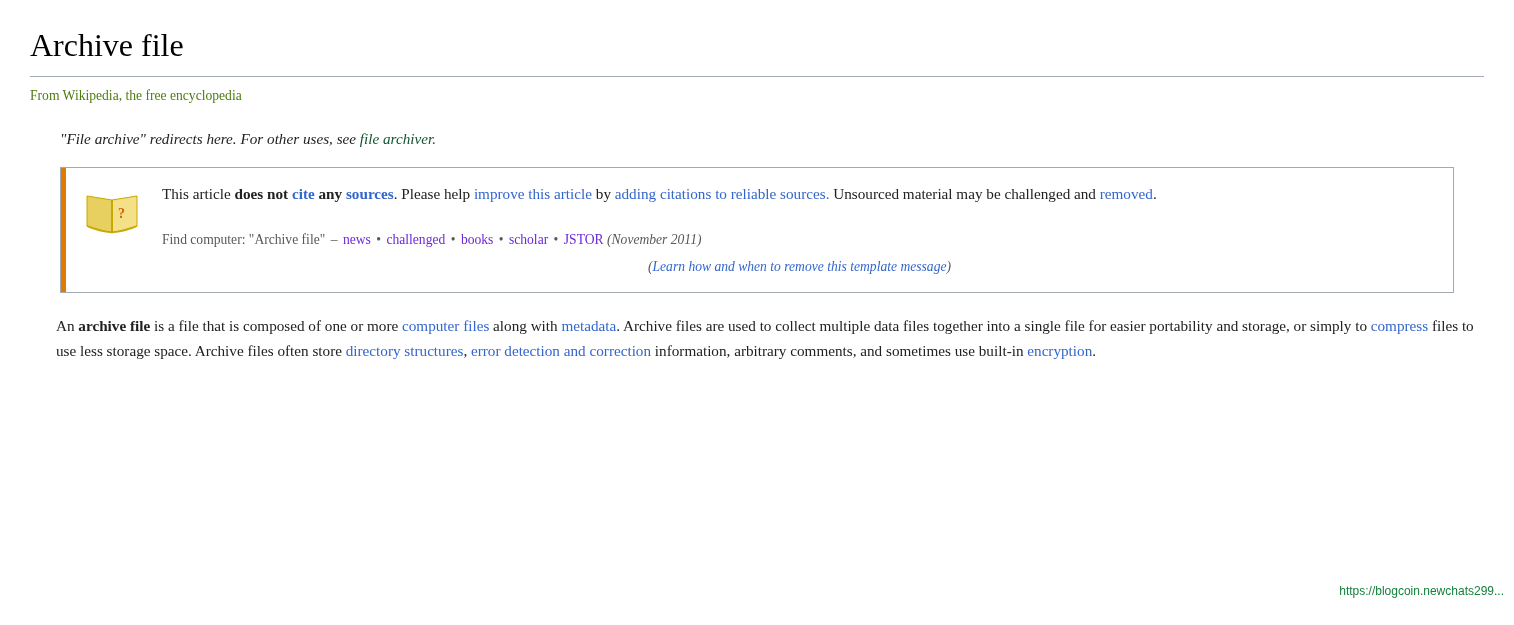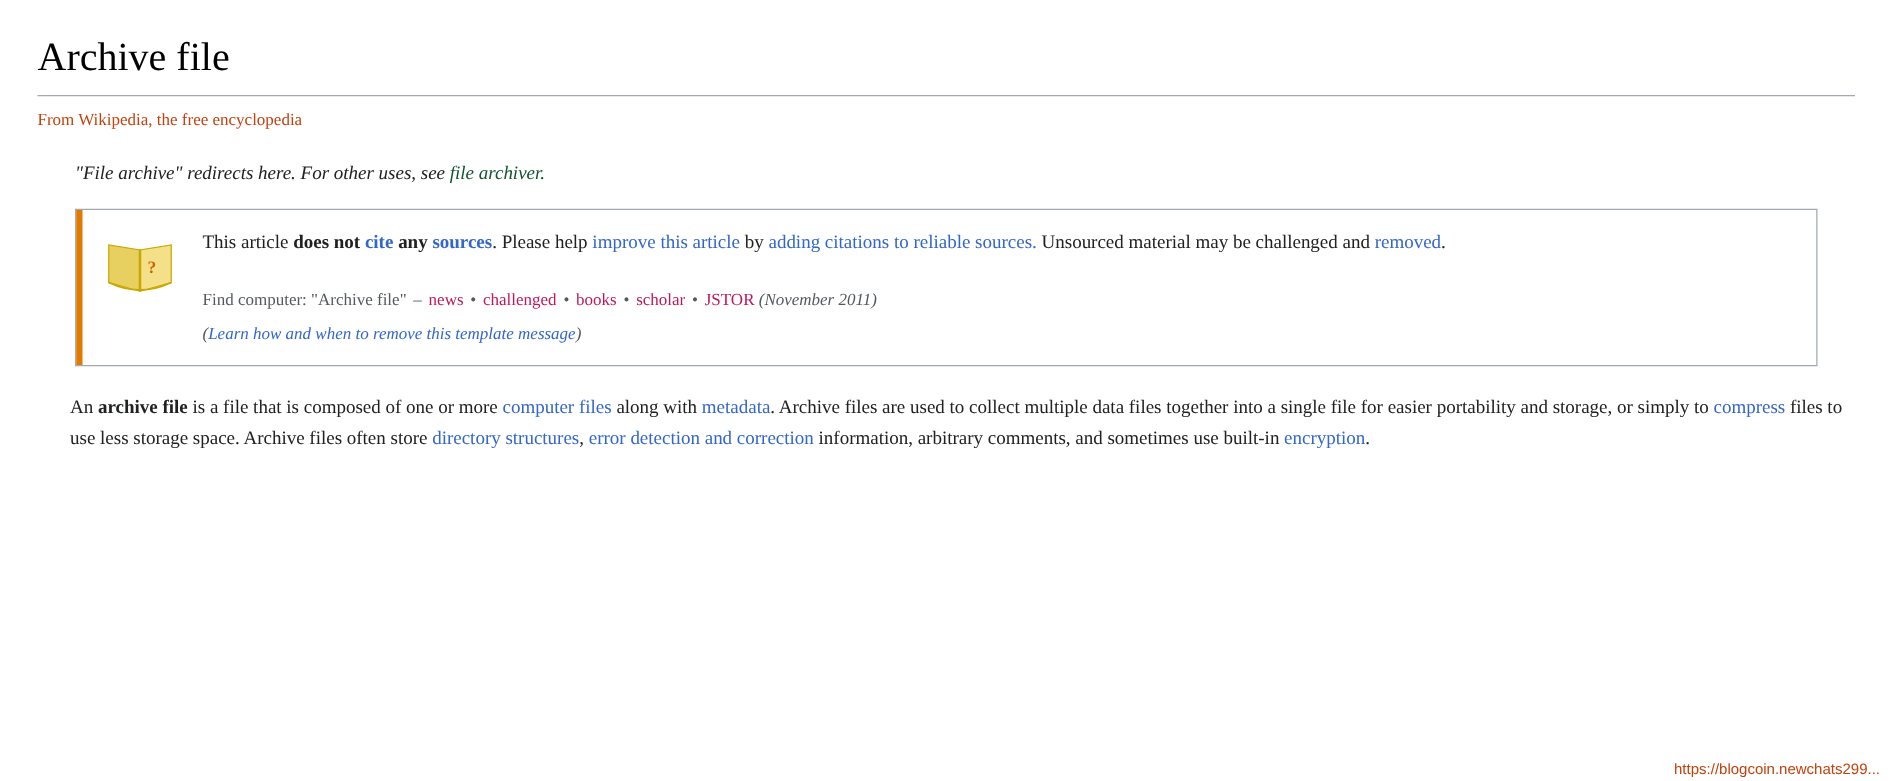--- a/index.html
+++ b/index.html
@@ -23,21 +23,21 @@
       font-size: 2em;
       font-weight: normal;
       border-bottom: 1px solid #a2a9b1;
       padding-bottom: 5px;
       margin-bottom: 8px;
       color: #000;
     }
 
     .from-wikipedia {
       font-size: 0.85em;
-      color: #c2410c;
+      color: #4d7c0f;
       margin-bottom: 20px;
     }
 
     .redirect-notice {
       font-style: italic;
       margin-bottom: 16px;
       margin-left: 30px;
       font-size: 0.95em;
     }
 
@@ -89,29 +89,30 @@
       text-decoration: none;
     }
 
     .find-sources {
       font-size: 0.85em;
       color: #54595d;
       margin-bottom: 6px;
     }
 
     .find-sources a {
-      color: #be185d;
+      color: #6d28d9;
       text-decoration: none;
       margin-top: 30px;
     }
 
     .learn-how {
       font-size: 0.85em;
       font-style: italic;
       color: #54595d;
+      text-align: center;
     }
 
     .learn-how a {
       color: #3366cc;
       text-decoration: none;
       font-style: italic;
     }
 
     .article-body {
       font-size: 0.95em;
@@ -120,24 +121,24 @@
       margin-left: 26px;
     }
 
     .article-body a {
       color: #3366cc;
       text-decoration: none;
     }
 
     .url-watermark {
       position: fixed;
-      bottom: 0;
+      bottom: 24px;
       right: 10px;
       font-size: 0.75em;
-      color: #c2410c;
+      color: #15803d;
       font-family: sans-serif;
     }
 
     .dot-separator {
       color: #54595d;
       margin: 0 2px;
     }
   </style>
 </head>
 <body>

